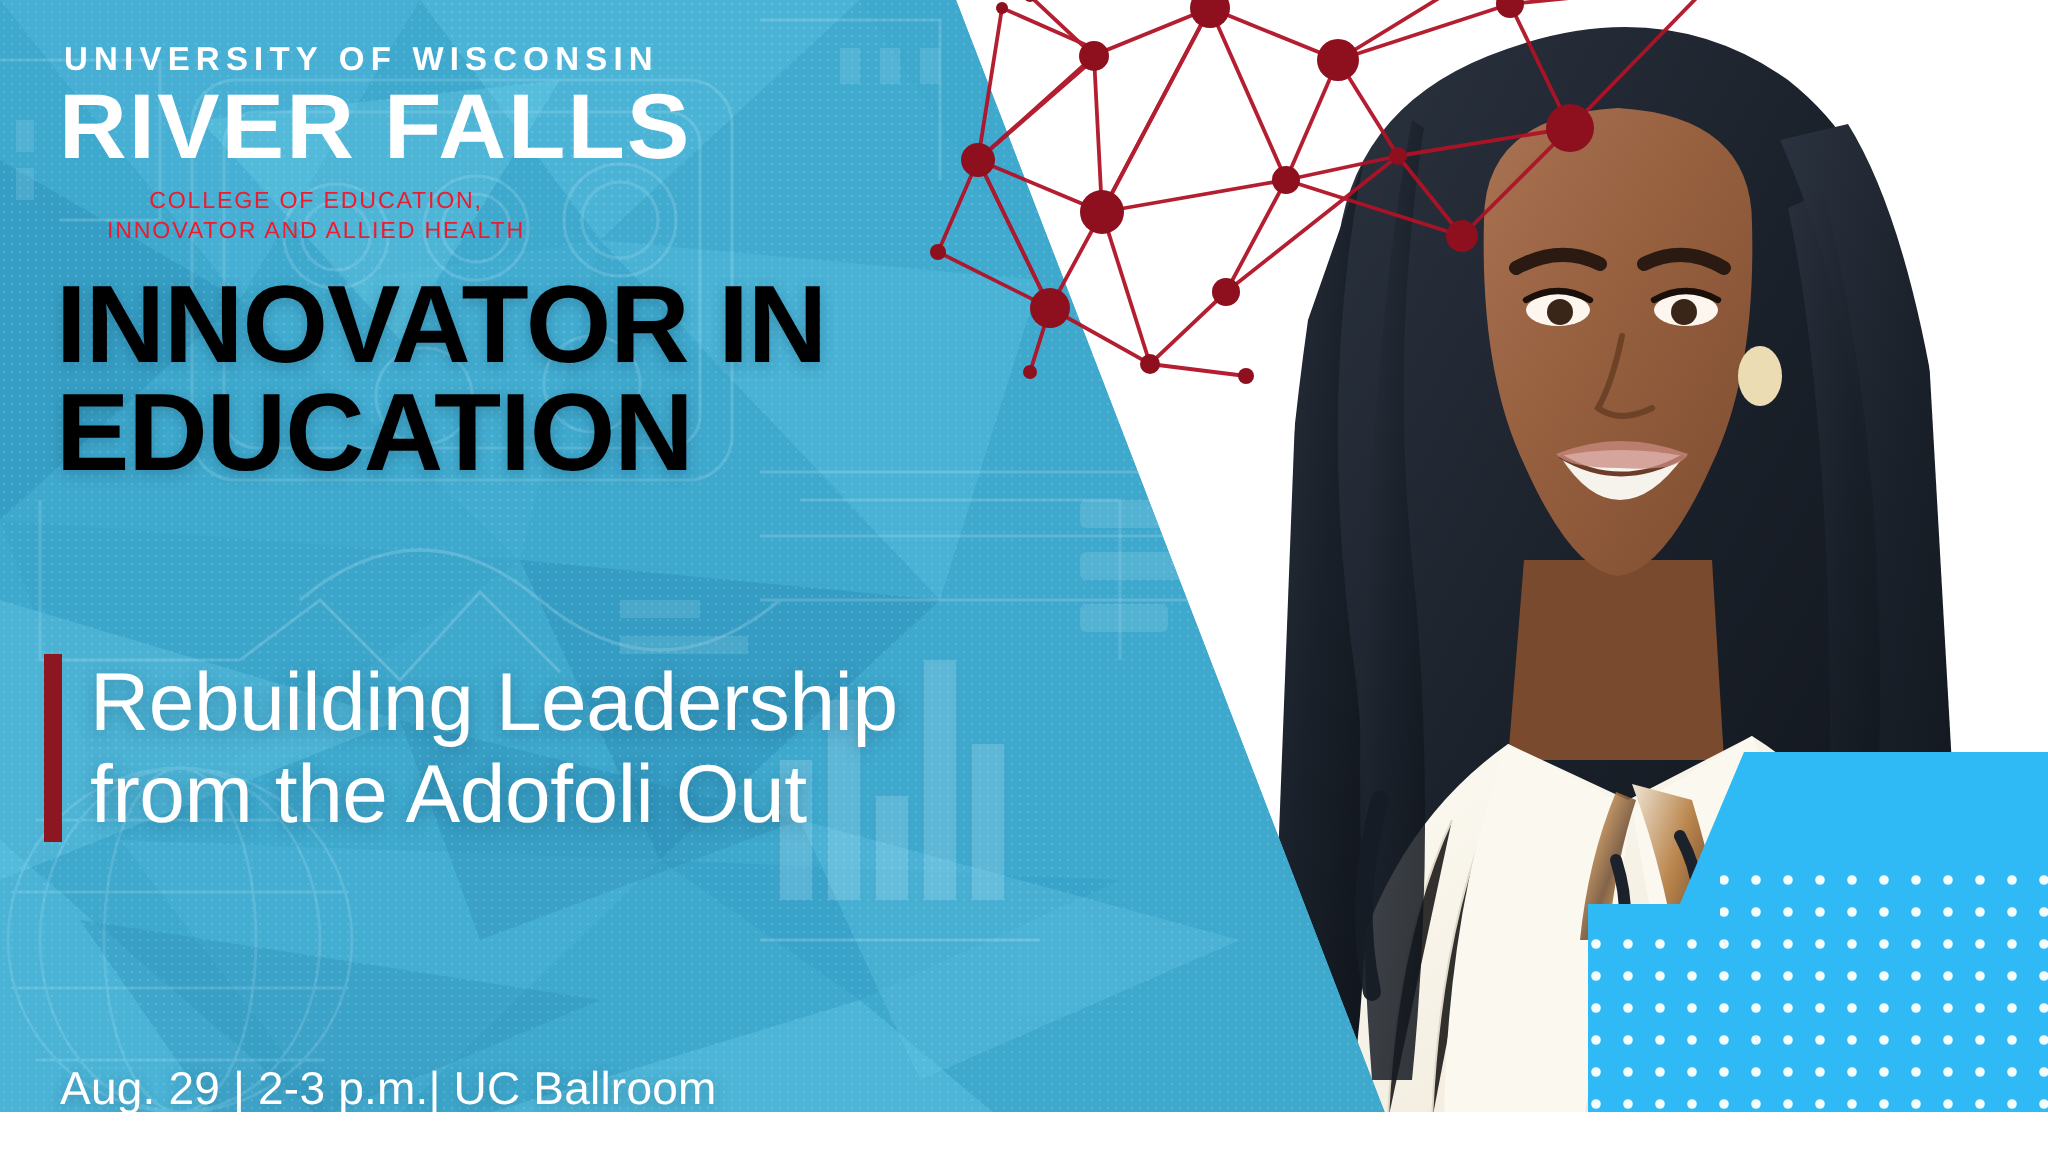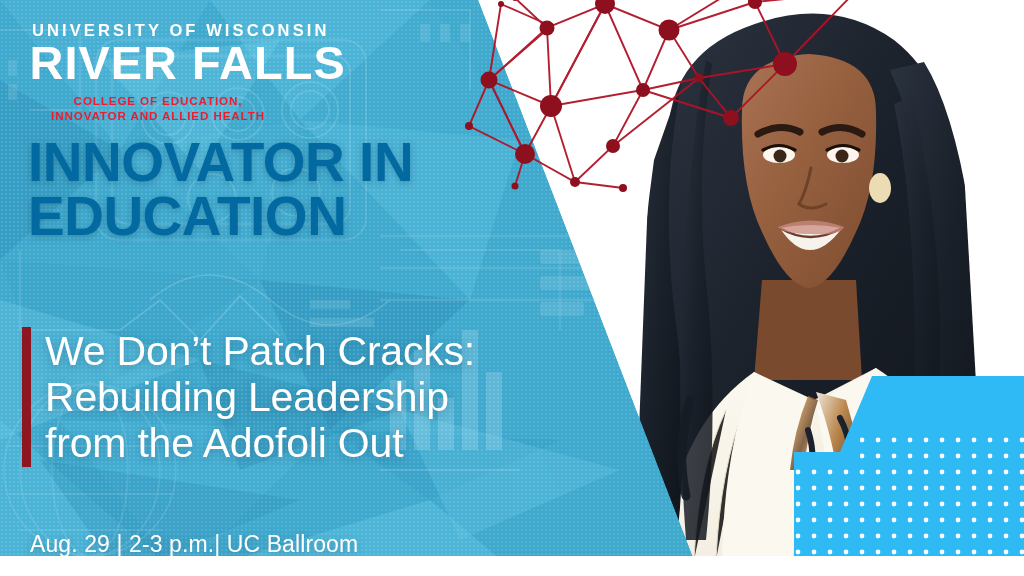--- a/index.html
+++ b/index.html
@@ -103,29 +103,29 @@
     font-weight:bold;
     letter-spacing:1px;
     line-height:.96;
     margin-top:2px;
     transform:scaleX(1.02);
     white-space:nowrap;
   }
   .college {
     color:#ed1b2e;
     font-size:11.6px;
-    font-weight:bold;
+    font-weight:normal;
     letter-spacing:.9px;
     line-height:1.32;
     margin-top:8px;
   }
 
   .event-title {
     position:absolute; left:28px; top:136px;
-    color:#0369a1;
+    color:#000000;
     font-size:55px;
     font-weight:bold;
     line-height:.98;
     letter-spacing:-.5px;
     text-shadow:0 2px 7px rgba(20,70,95,.30);
   }
   .event-title span { display:block; }
 
   .speaker {
     position:absolute; left:32px; top:270px;
@@ -447,21 +447,20 @@
 
     <div class="event-title">
       <span>INNOVATOR IN</span>
       <span>EDUCATION</span>
     </div>
 
 
     <div class="talk-wrap">
       <div class="accent-bar"></div>
       <div class="talk-title">
-        <span>We Don’t Patch Cracks:</span>
         <span>Rebuilding Leadership</span>
         <span>from the Adofoli Out</span>
       </div>
     </div>
 
     <div class="details">Aug. 29 | 2-3 p.m.| UC Ballroom</div>
   </div>
 
 </div>
 

